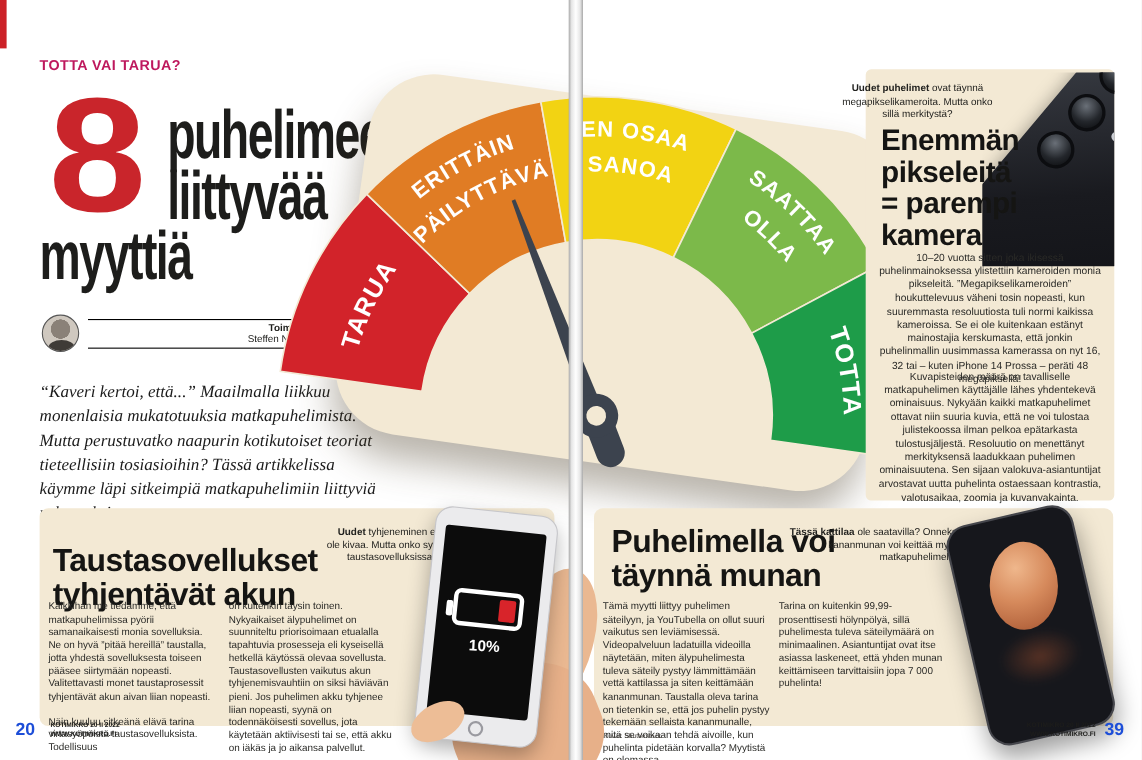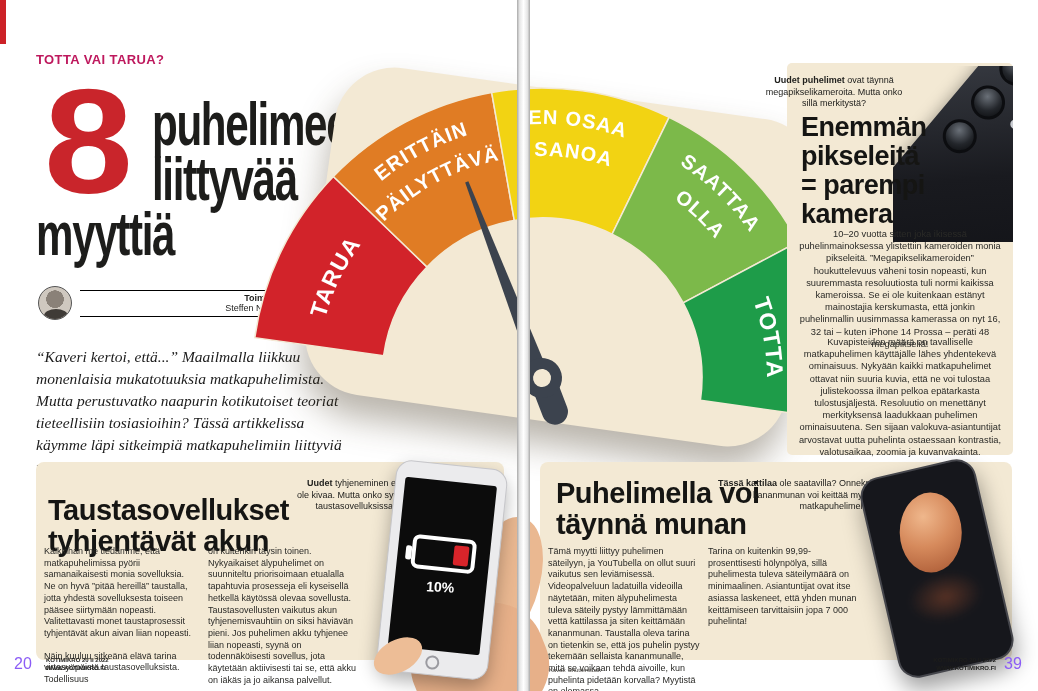--- a/index.html
+++ b/index.html
@@ -96,21 +96,21 @@
   .egg{position:absolute;left:28px;top:24px;width:62px;height:80px;border-radius:50%;transform:rotate(12deg);
        background:radial-gradient(circle at 38% 30%,#efb78c,#d68a5c 45%,#b96a42 78%,#9e5331);}
   .egg-refl{position:absolute;left:22px;top:106px;width:74px;height:48px;border-radius:50%;
             background:radial-gradient(closest-side,rgba(150,75,45,.5),rgba(0,0,0,0));filter:blur(3px);}
 
   
   .fold{left:517px;top:0;width:13px;height:691px;z-index:40;
         background:linear-gradient(90deg,#a9a9a9 0,#e6e6e6 20%,#ffffff 50%,#e6e6e6 80%,#a9a9a9 100%);}
 
   
-  .folio{font-size:16px;font-weight:normal;color:#8b5cf6;z-index:45;}
+  .folio{font-size:16px;font-weight:bold;color:#1d4ed8;z-index:45;}
   .mini{font-size:6px;line-height:7.5px;font-weight:bold;color:#1d1d1b;z-index:45;}
   .credit{font-size:6px;color:#44403c;z-index:45;}
 </style>
 </head>
 <body>
 
 <div class="spread">
 
   <div class="abs corner-mark"></div>
 

